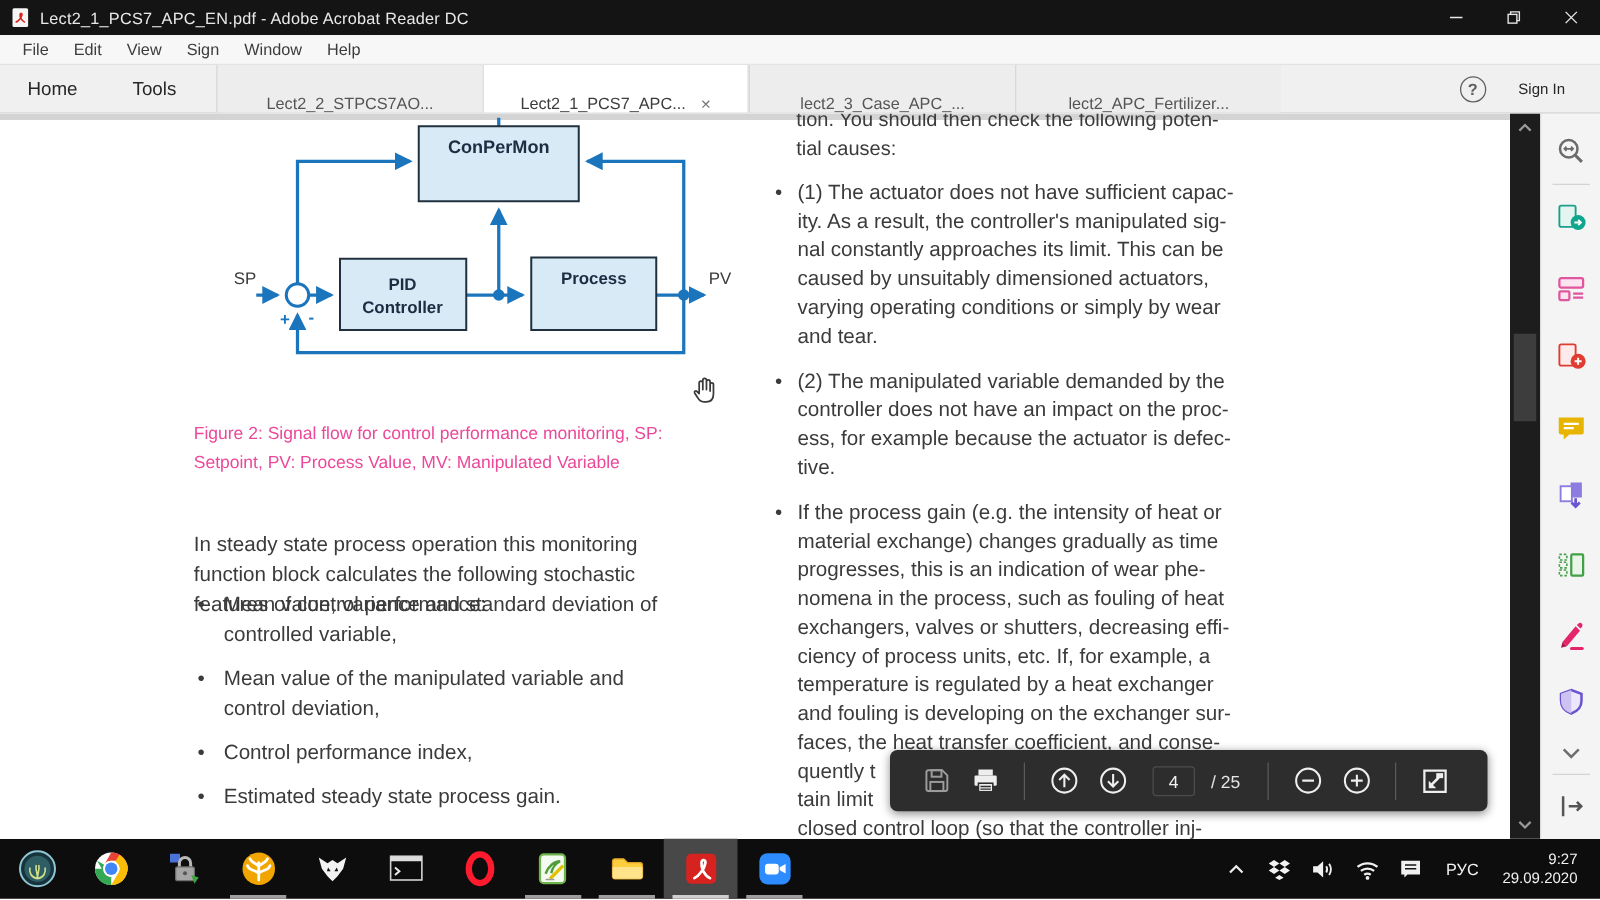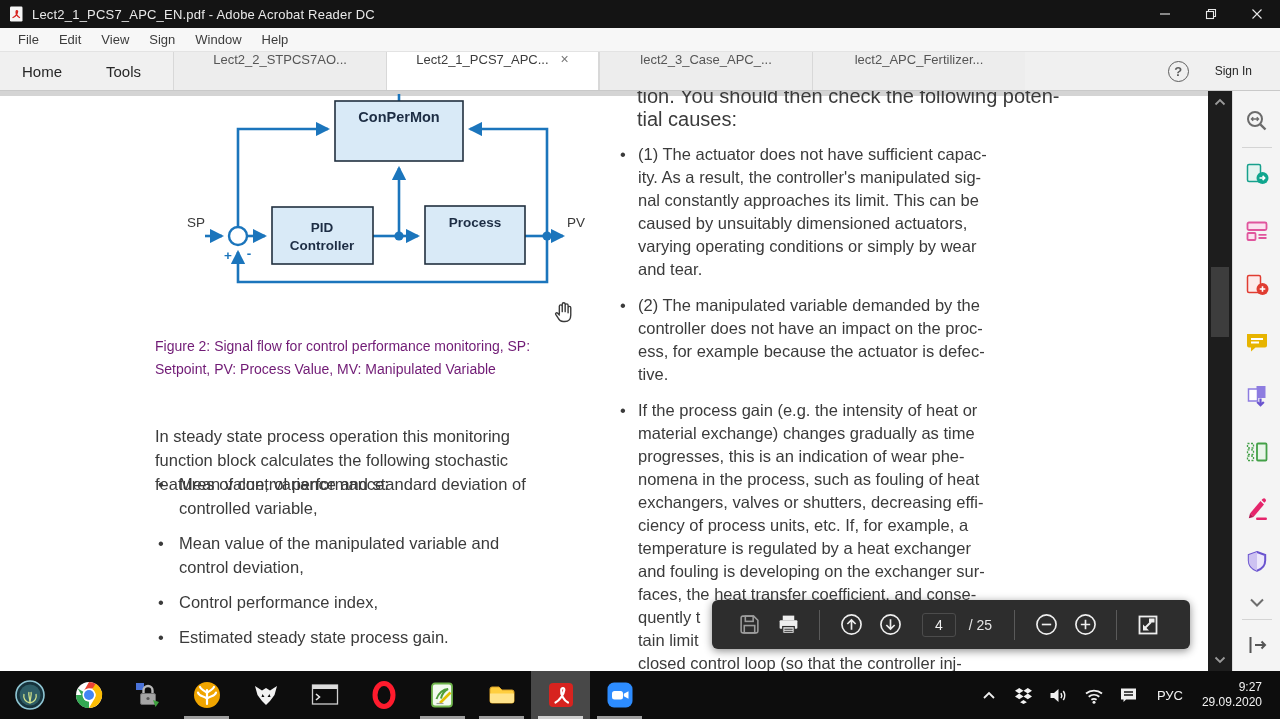--- a/index.html
+++ b/index.html
@@ -16,44 +16,44 @@
 
   
   .menubar { height:24px; background:#f7f7f7; border-bottom:1px solid #e3e3e3;
     display:flex; align-items:center; padding-left:8px; }
   .menubar span { font-size:13px; color:#3c3c3c; padding:0 10px; cursor:default; }
 
   
   .tabbar { height:39px; background:#f0f0f0; border-bottom:1px solid #c9c9c9;
     display:flex; align-items:stretch; }
   .tb-plain { display:flex; align-items:center; padding:0 22px; font-size:15px; color:#262626; }
-  .doctab { width:213px; display:flex; align-items:flex-start; justify-content:center;
+  .doctab { width:213px; display:flex; align-items:flex-end; justify-content:center;
     border-left:1px solid #d8d8d8; font-size:13px; color:#555; background:#ededed;
     white-space:nowrap; overflow:hidden; }
   .doctab.first { margin-left:10px; }
   .doctab.active { background:#fff; color:#3c3c3c; border-right:1px solid #d8d8d8; }
   .doctab .closex { margin-left:12px; color:#777; font-size:14px; line-height:1; }
   .tabbar-right { margin-left:auto; display:flex; align-items:center; gap:26px; padding-right:28px; }
   .helpcircle { width:21px; height:21px; border:1.6px solid #5e5e5e; border-radius:50%;
     display:flex; align-items:center; justify-content:center; font-size:13px; font-weight:bold; color:#5e5e5e; }
   .signin { font-size:12px; color:#262626; }
 
   
   .docarea { position:relative; height:580px; display:flex; background:#fff; }
   .pagearea { position:relative; flex:1; background:#fff; overflow:hidden; }
   .pagegap { position:absolute; top:0; left:0; right:0; height:5px; background:#d4d4d4; }
 
   .pdftext { position:absolute; color:#3b3b3b; }
   .lines { white-space:pre-line; }
-  .caption { left:155px; top:244px; font-size:14px; line-height:23px; color:#701a75; }
+  .caption { left:155px; top:244px; font-size:14px; line-height:23px; color:#ec4899; }
   .leftpara { left:155px; top:333px; font-size:16.5px; line-height:24px; }
   .leftbullets { left:155px; top:381px; font-size:16.5px; line-height:24px; width:440px; }
   .bullet { position:relative; padding-left:24px; margin-bottom:11px; }
   .bullet::before { content:"•"; position:absolute; left:3px; top:0; }
-  .rightintro { left:637px; top:-6px; font-size:20px; line-height:23px; }
+  .rightintro { left:637px; top:-6px; font-size:16px; line-height:23px; }
   .rightbullets { left:620px; top:52px; font-size:16.5px; line-height:23px; width:460px; }
   .rbullet { position:relative; padding-left:18px; margin-bottom:13px; }
   .rbullet::before { content:"•"; position:absolute; left:0; top:0; }
 
   
   .scrollbar { position:relative; width:24px; background:#1d1d1d; }
   .sb-btn { position:absolute; left:0; width:24px; height:22px; display:flex;
     align-items:center; justify-content:center; }
   .sb-up { top:0; } .sb-down { bottom:0; }
   .sb-thumb { position:absolute; left:3px; width:18px; top:176px; height:70px; background:#3d3d3d; }

